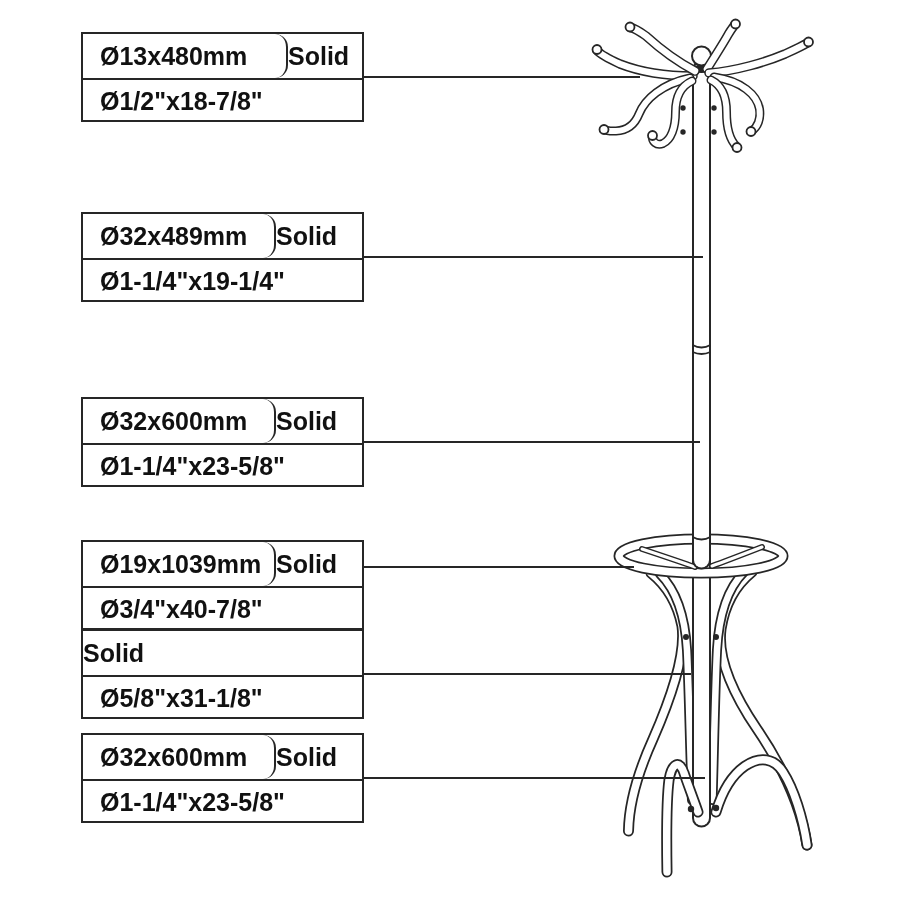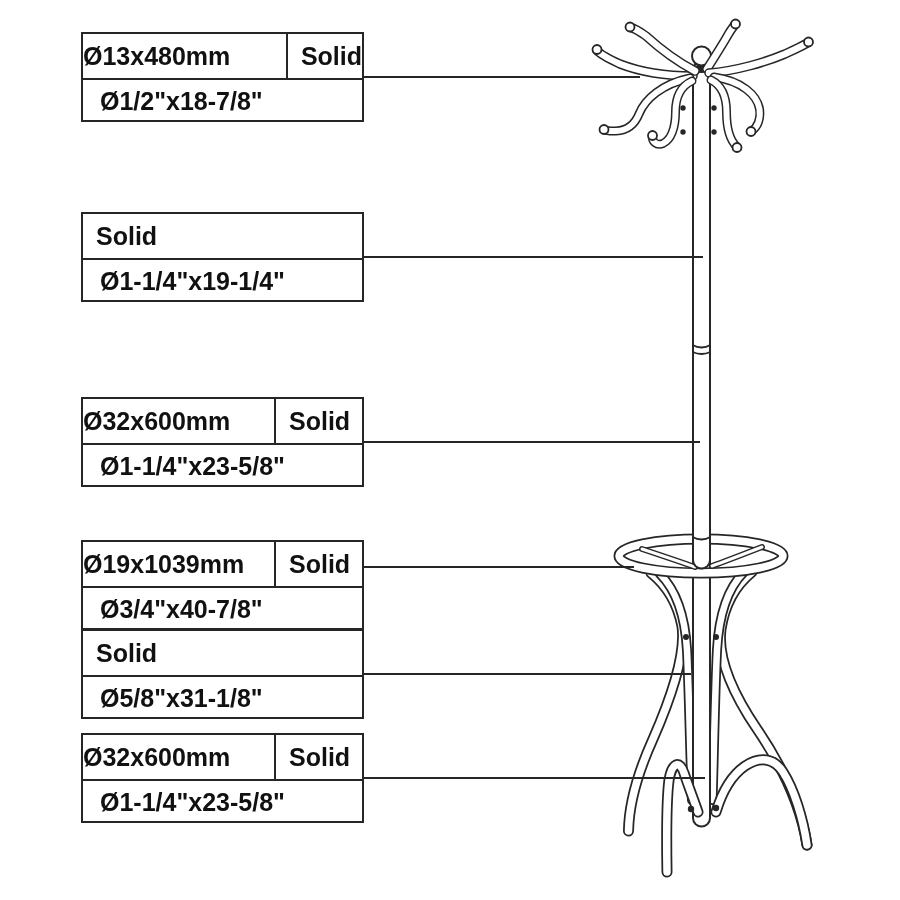--- a/index.html
+++ b/index.html
@@ -24,26 +24,27 @@
     display:flex;
     height:44px;
     border-bottom:2px solid #262626;
     box-sizing:content-box;
   }
   .cell-metric{
     width:193px;
     border-right:2px solid #262626;
     box-sizing:border-box;
     display:flex;align-items:center;
+    padding-left:17px;
+    border-radius:13px;
   }
   .divider-wide .cell-metric{width:205px;}
   .cell-type{
     flex:1;
     display:flex;align-items:center;
-    padding-left:13px;
   }
   .row-bottom{
     height:42px;
     display:flex;align-items:center;
     padding-left:17px;
   }
   .dim-text{
     font-size:25px;
     font-weight:700;
     color:#111111;
@@ -66,20 +67,21 @@
   <div class="part-box divider-wide" style="top:32px">
     <div class="row-top">
       <div class="cell-metric dim-text">Ø13x480mm</div>
       <div class="cell-type dim-text">Solid</div>
     </div>
     <div class="row-bottom dim-text">Ø1/2"x18-7/8"</div>
   </div>
 
   <div class="part-box" style="top:212px">
     <div class="row-top">
+      <div class="cell-metric dim-text">Ø32x489mm</div>
       <div class="cell-type dim-text">Solid</div>
     </div>
     <div class="row-bottom dim-text">Ø1-1/4"x19-1/4"</div>
   </div>
 
   <div class="part-box" style="top:397px">
     <div class="row-top">
       <div class="cell-metric dim-text">Ø32x600mm</div>
       <div class="cell-type dim-text">Solid</div>
     </div>

